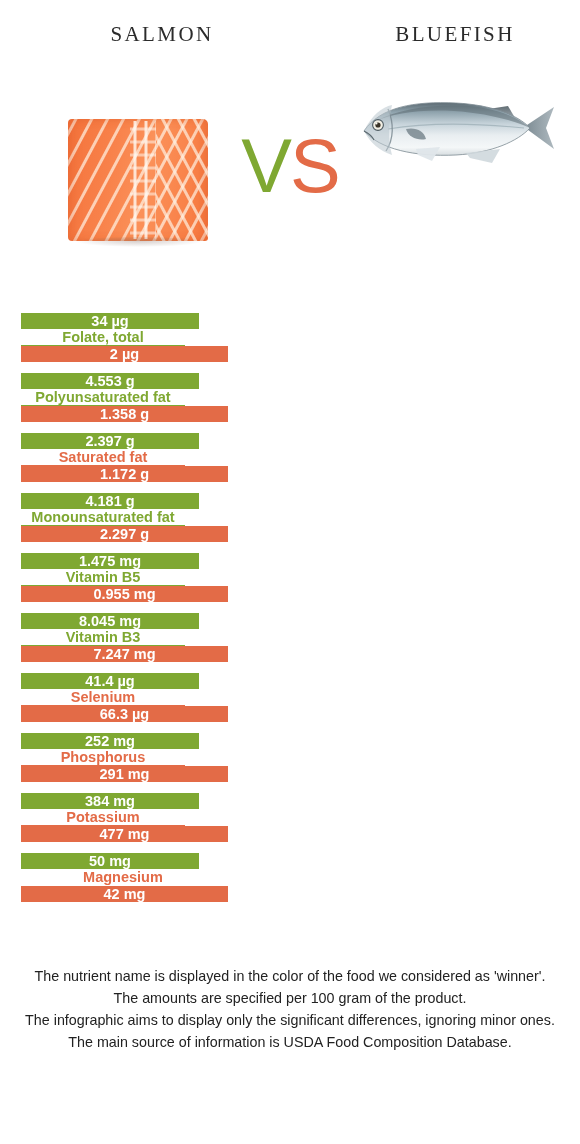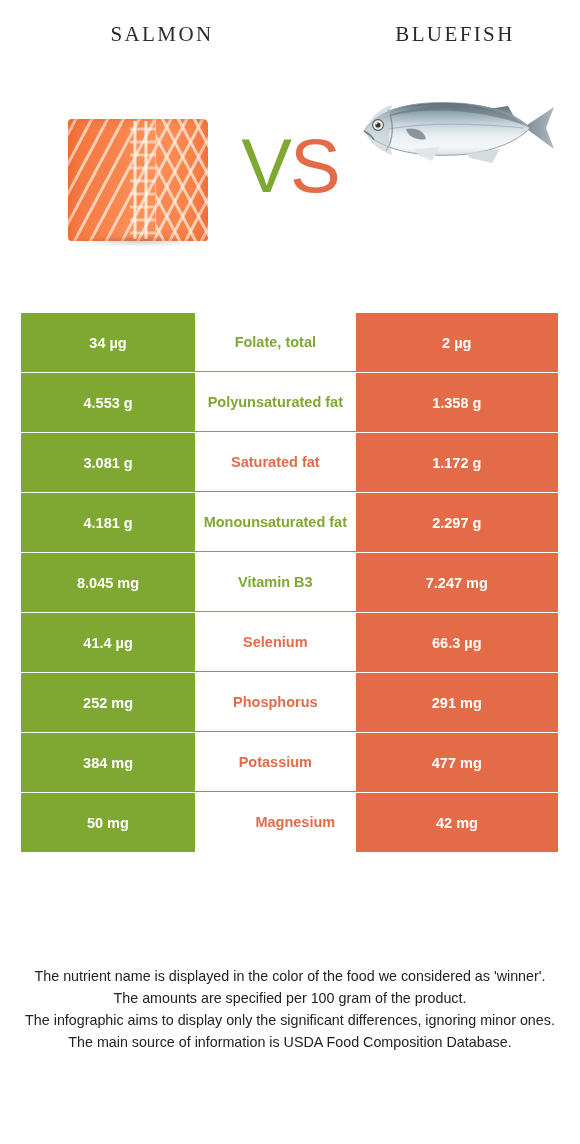--- a/index.html
+++ b/index.html
@@ -129,20 +129,21 @@
   #nutrient-table {
     position: absolute;
     left: 21px;
     top: 313px;
     width: 537px;
   }
   .row {
     display: flex;
     height: 59px;
     margin-bottom: 1px;
+    flex-direction: column;
   }
   .cell {
     display: flex;
     align-items: center;
     justify-content: center;
     font-size: 14.5px;
     font-weight: 600;
     box-sizing: border-box;
   }
   .cell-left {
@@ -261,28 +262,33 @@
       <div class="cell cell-left">34 µg</div>
       <div class="cell cell-mid win-green sep-green">Folate, total</div>
       <div class="cell cell-right">2 µg</div>
     </div>
     <div class="row">
       <div class="cell cell-left">4.553 g</div>
       <div class="cell cell-mid win-green sep-green">Polyunsaturated fat</div>
       <div class="cell cell-right">1.358 g</div>
     </div>
     <div class="row">
-      <div class="cell cell-left">3.081 g</div>
+      <div class="cell cell-left">2.397 g</div>
       <div class="cell cell-mid win-orange sep-orange">Saturated fat</div>
       <div class="cell cell-right">1.172 g</div>
     </div>
     <div class="row">
       <div class="cell cell-left">4.181 g</div>
       <div class="cell cell-mid win-green sep-green">Monounsaturated fat</div>
       <div class="cell cell-right">2.297 g</div>
+    </div>
+    <div class="row">
+      <div class="cell cell-left">1.475 mg</div>
+      <div class="cell cell-mid win-green sep-green">Vitamin B5</div>
+      <div class="cell cell-right">0.955 mg</div>
     </div>
     <div class="row">
       <div class="cell cell-left">8.045 mg</div>
       <div class="cell cell-mid win-green sep-green">Vitamin B3</div>
       <div class="cell cell-right">7.247 mg</div>
     </div>
     <div class="row">
       <div class="cell cell-left">41.4 µg</div>
       <div class="cell cell-mid win-orange sep-orange">Selenium</div>
       <div class="cell cell-right">66.3 µg</div>

